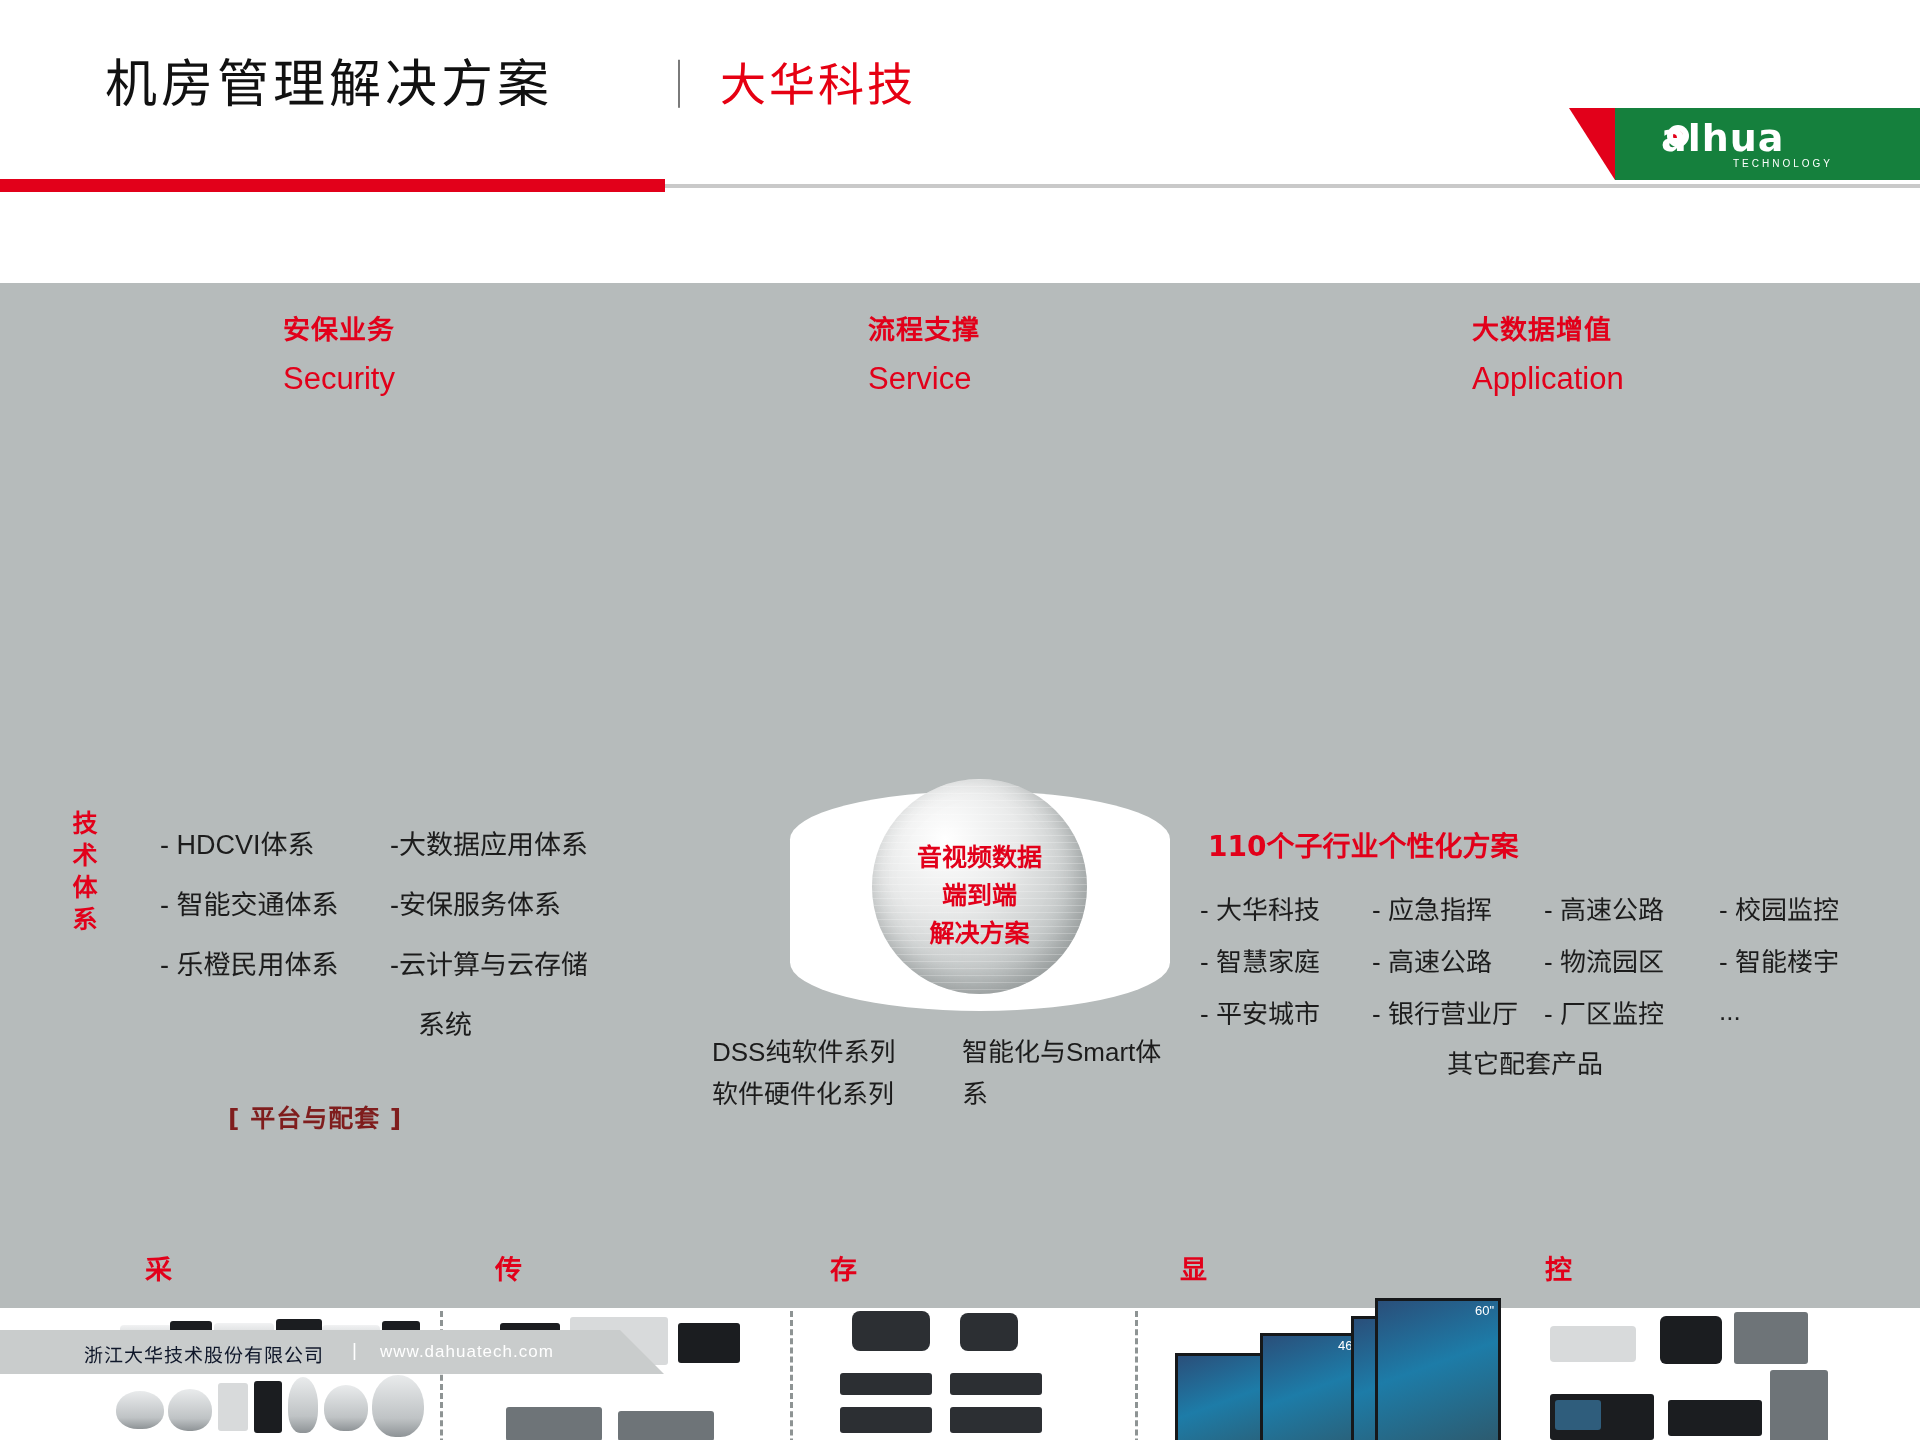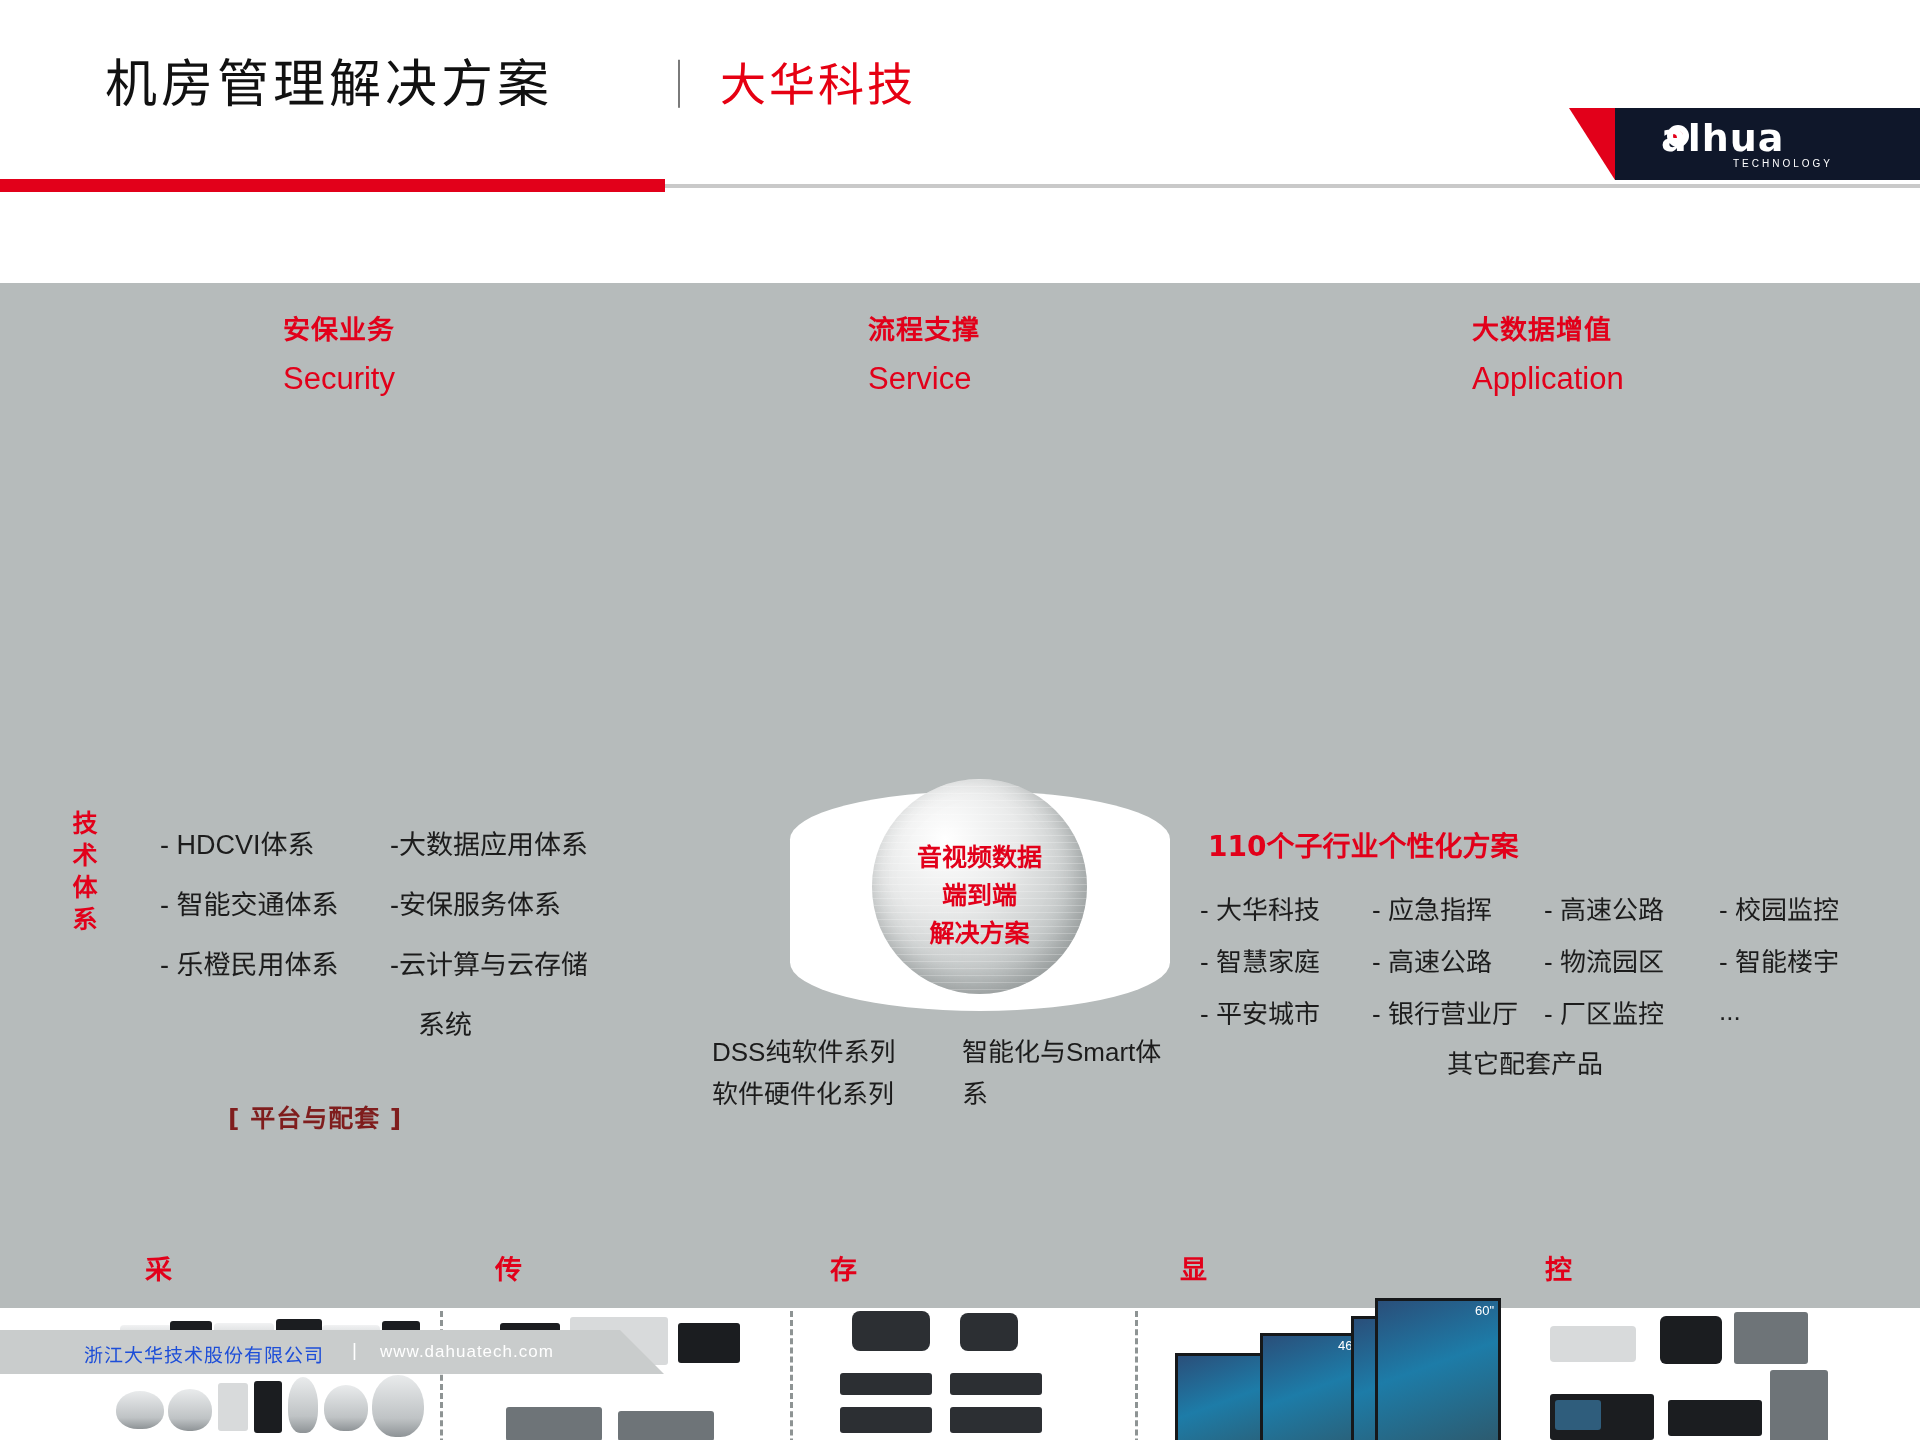--- a/index.html
+++ b/index.html
@@ -65,21 +65,21 @@
     width: 1255px;
     height: 4px;
     background: #c9c9c9;
   }
   .logo-block {
     position: absolute;
     right: 0;
     top: 108px;
     width: 305px;
     height: 72px;
-    background: #0f172a;
+    background: #15803d;
   }
   .logo-block::before {
     content: "";
     position: absolute;
     left: -46px; top: 0;
     width: 0; height: 0;
     border-top: 72px solid #e2001a;
     border-left: 46px solid transparent;
   }
   .logo-text {
@@ -356,21 +356,21 @@
     right: -44px; top: 0;
     width: 0; height: 0;
     border-bottom: 44px solid #c9cccc;
     border-right: 44px solid transparent;
   }
   .footer-text {
     position: absolute;
     left: 84px;
     top: 1340px;
     font-size: 19px;
-    color: #1d4ed8;
+    color: #0f172a;
     letter-spacing: 1px;
     white-space: nowrap;
   }
   .footer-sep {
     position: absolute;
     left: 352px;
     top: 1339px;
     font-size: 19px;
     color: #ffffff;
   }

